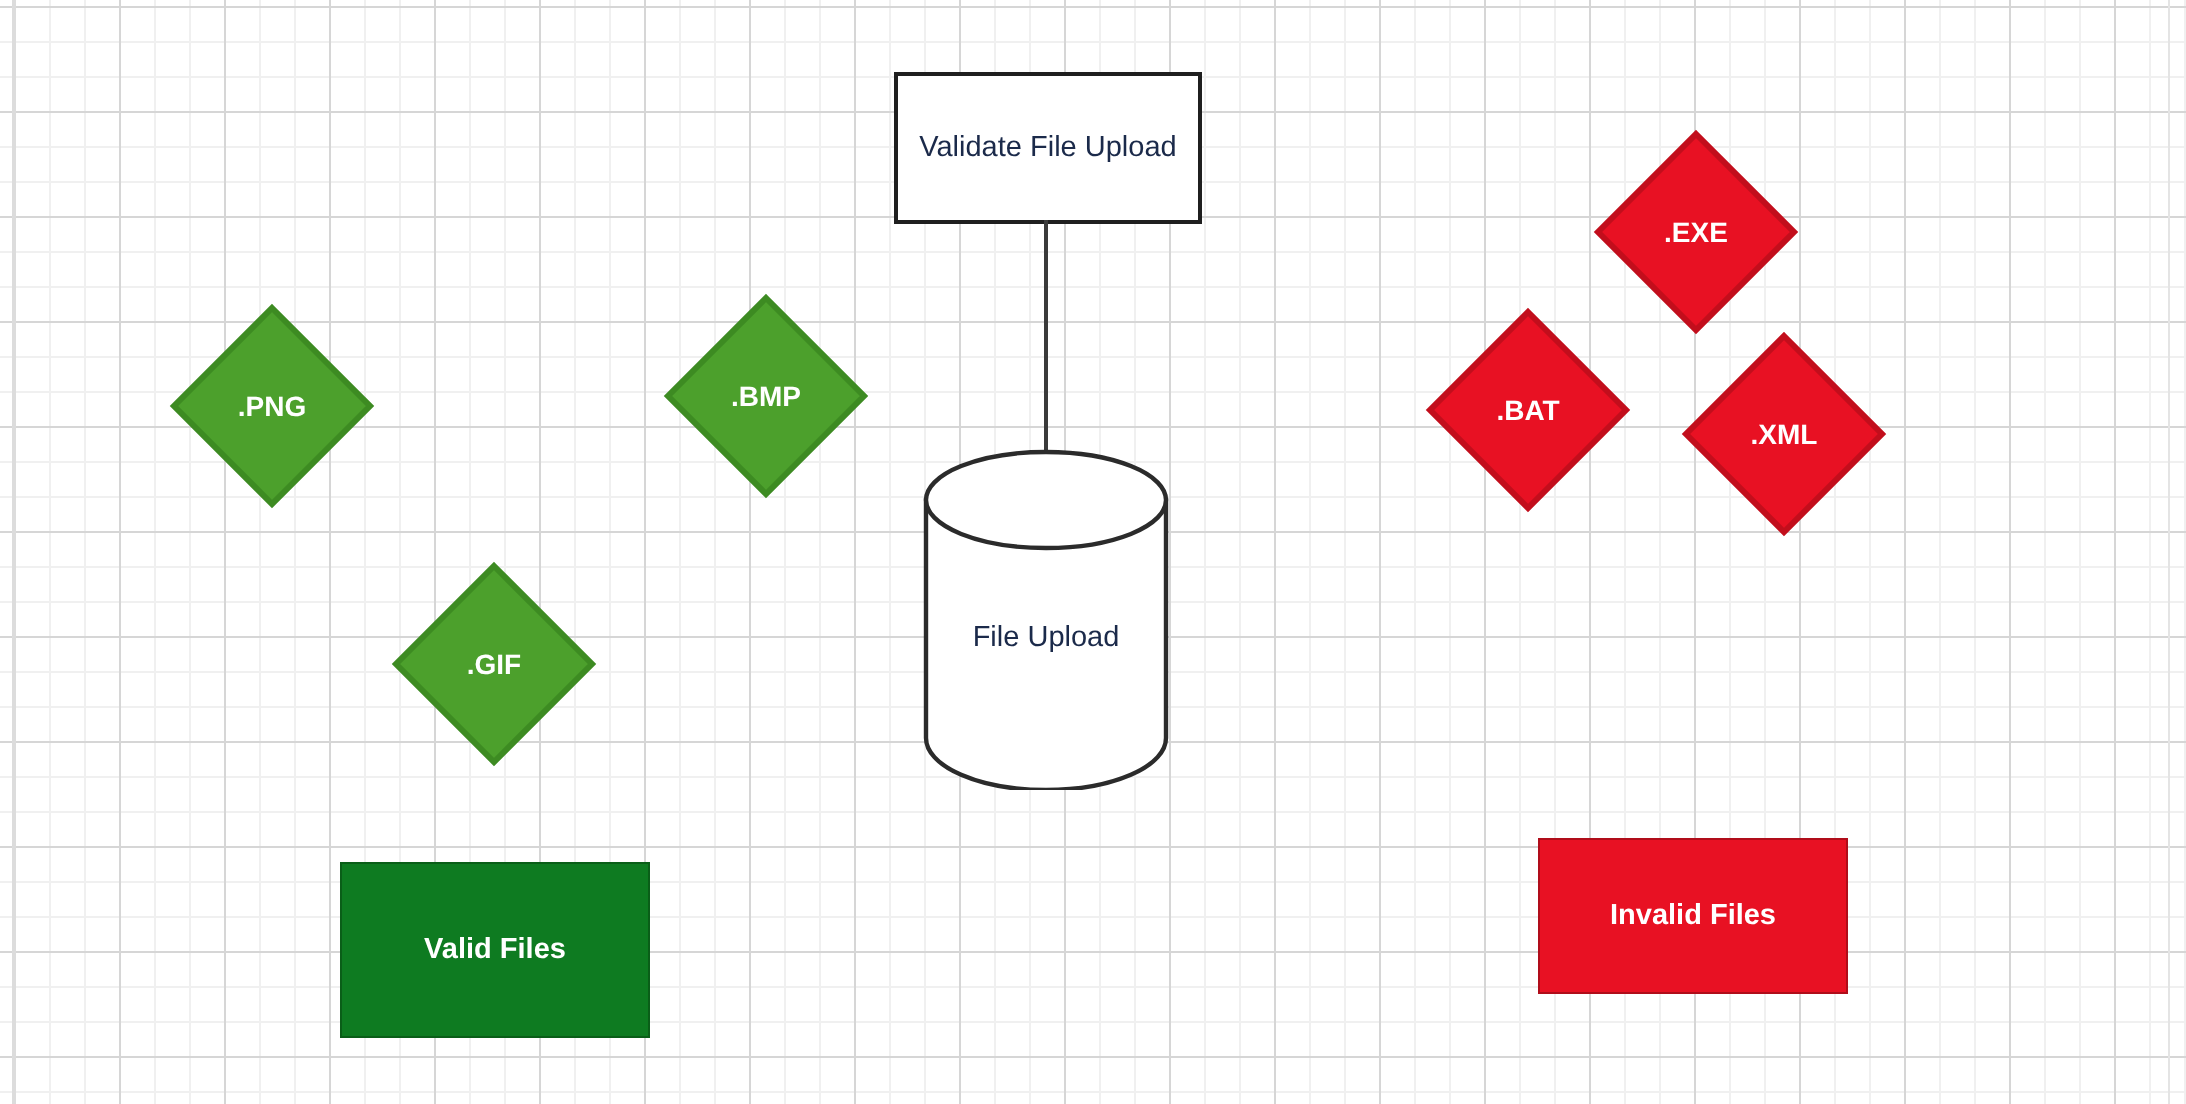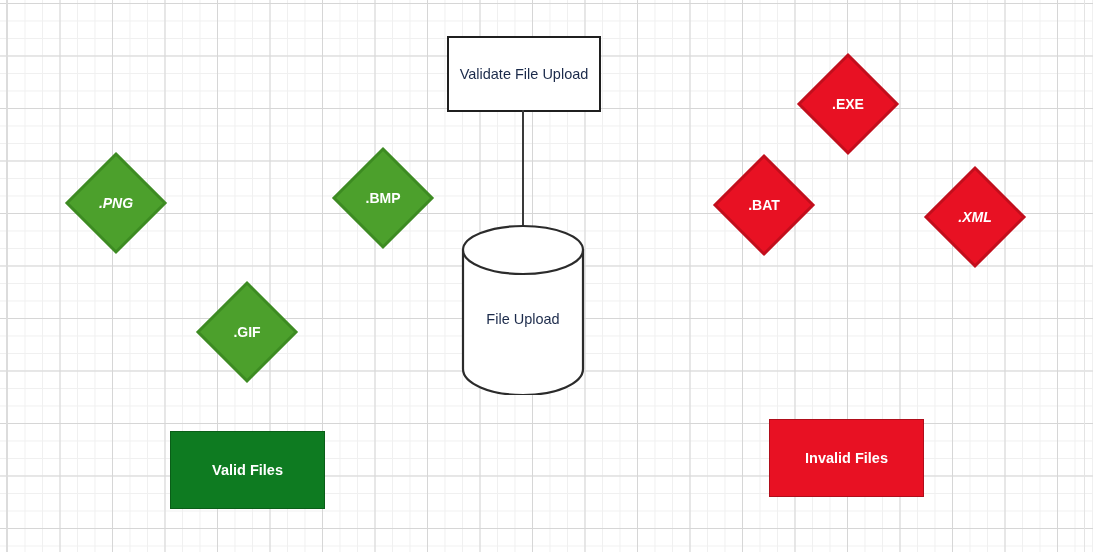--- a/index.html
+++ b/index.html
@@ -131,21 +131,21 @@
     box-sizing: border-box;
     color: #ffffff;
     font-size: 14.5px;
     font-weight: bold;
     white-space: nowrap;
   }
   .legend-valid {
     left: 170px;
     top: 431px;
     width: 155px;
-    height: 78px;
+    height: 88px;
     background: #0E7B21;
     border: 1px solid #0a5e18;
   }
   .legend-invalid {
     left: 769px;
     top: 419px;
     width: 155px;
     height: 78px;
     background: #E81123;
     border: 1px solid #b00d1a;
@@ -167,56 +167,56 @@
 
   <div class="cylinder">
     <svg width="124" height="171" viewBox="0 0 124 171">
       <path d="M2,26 L2,145 A60,26 0 0 0 122,145 L122,26 Z" fill="#ffffff" stroke="#2b2b2b" stroke-width="2.2"></path>
       <ellipse cx="62" cy="26" rx="60" ry="24" fill="#ffffff" stroke="#2b2b2b" stroke-width="2.2"></ellipse>
     </svg>
     <span class="label">File Upload</span>
   </div>
 
 
-  <div class="diamond" style="left:64px; top:151px;font-style:italic;">
+  <div class="diamond" style="left:84px; top:151px;">
     <svg width="104" height="104" viewBox="0 0 104 104">
       <polygon points="52,3 101,52 52,101 3,52" fill="#4CA02C" stroke="#3D8B22" stroke-width="3"></polygon>
     </svg>
     <span class="label">.PNG</span>
   </div>
 
   <div class="diamond" style="left:331px; top:146px;">
     <svg width="104" height="104" viewBox="0 0 104 104">
       <polygon points="52,3 101,52 52,101 3,52" fill="#4CA02C" stroke="#3D8B22" stroke-width="3"></polygon>
     </svg>
     <span class="label">.BMP</span>
   </div>
 
   <div class="diamond" style="left:195px; top:280px;">
     <svg width="104" height="104" viewBox="0 0 104 104">
       <polygon points="52,3 101,52 52,101 3,52" fill="#4CA02C" stroke="#3D8B22" stroke-width="3"></polygon>
     </svg>
     <span class="label">.GIF</span>
   </div>
 
-  <div class="diamond" style="left:796px; top:52px;padding-left:24px;">
+  <div class="diamond" style="left:796px; top:64px;padding-left:24px;">
     <svg width="104" height="104" viewBox="0 0 104 104">
       <polygon points="52,3 101,52 52,101 3,52" fill="#E81123" stroke="#C20E1C" stroke-width="3"></polygon>
     </svg>
     <span class="label">.EXE</span>
   </div>
 
   <div class="diamond" style="left:712px; top:153px;">
     <svg width="104" height="104" viewBox="0 0 104 104">
       <polygon points="52,3 101,52 52,101 3,52" fill="#E81123" stroke="#C20E1C" stroke-width="3"></polygon>
     </svg>
     <span class="label">.BAT</span>
   </div>
 
-  <div class="diamond" style="left:923px; top:165px;font-style:italic;">
+  <div class="diamond" style="left:840px; top:165px;">
     <svg width="104" height="104" viewBox="0 0 104 104">
       <polygon points="52,3 101,52 52,101 3,52" fill="#E81123" stroke="#C20E1C" stroke-width="3"></polygon>
     </svg>
     <span class="label">.XML</span>
   </div>
 
 
   <div class="legend-box legend-valid">
     <span>Valid Files</span>
   </div>

